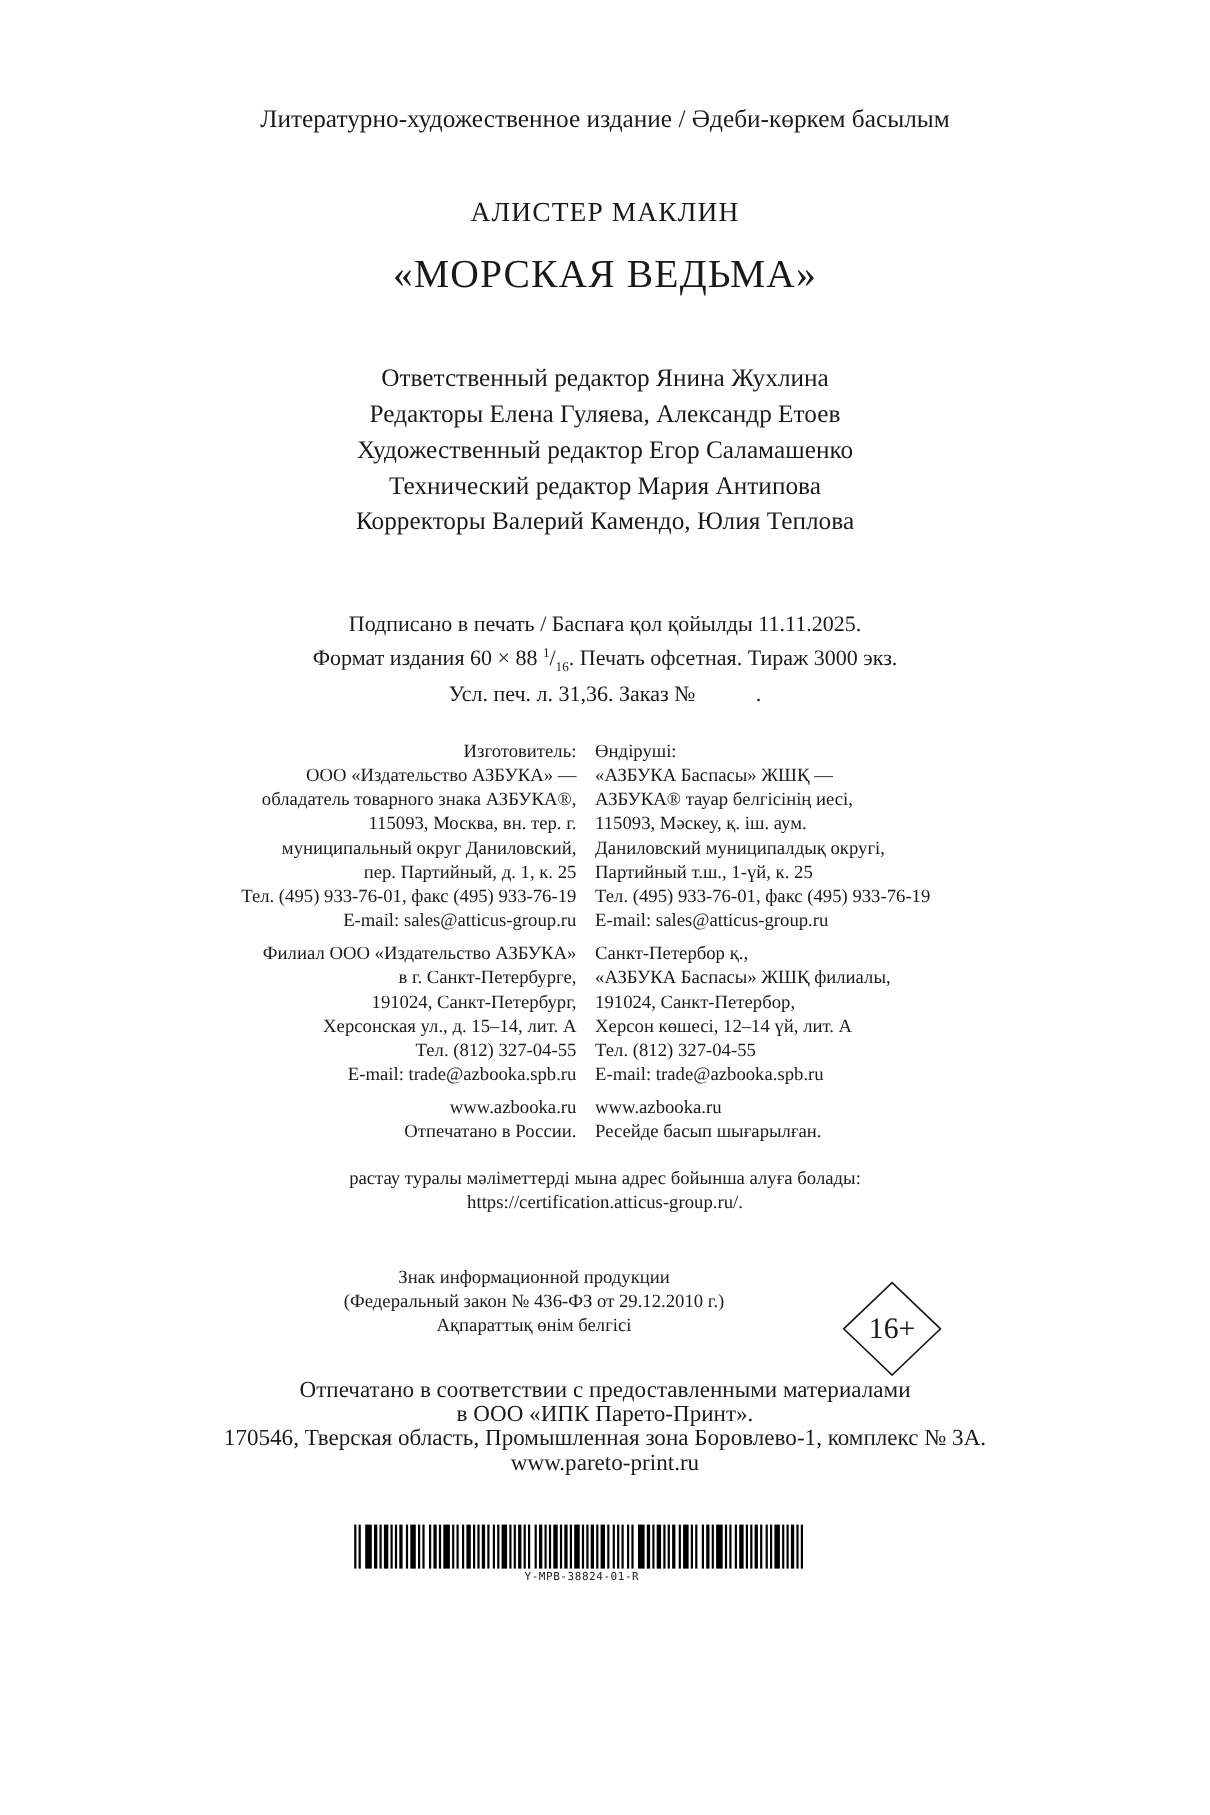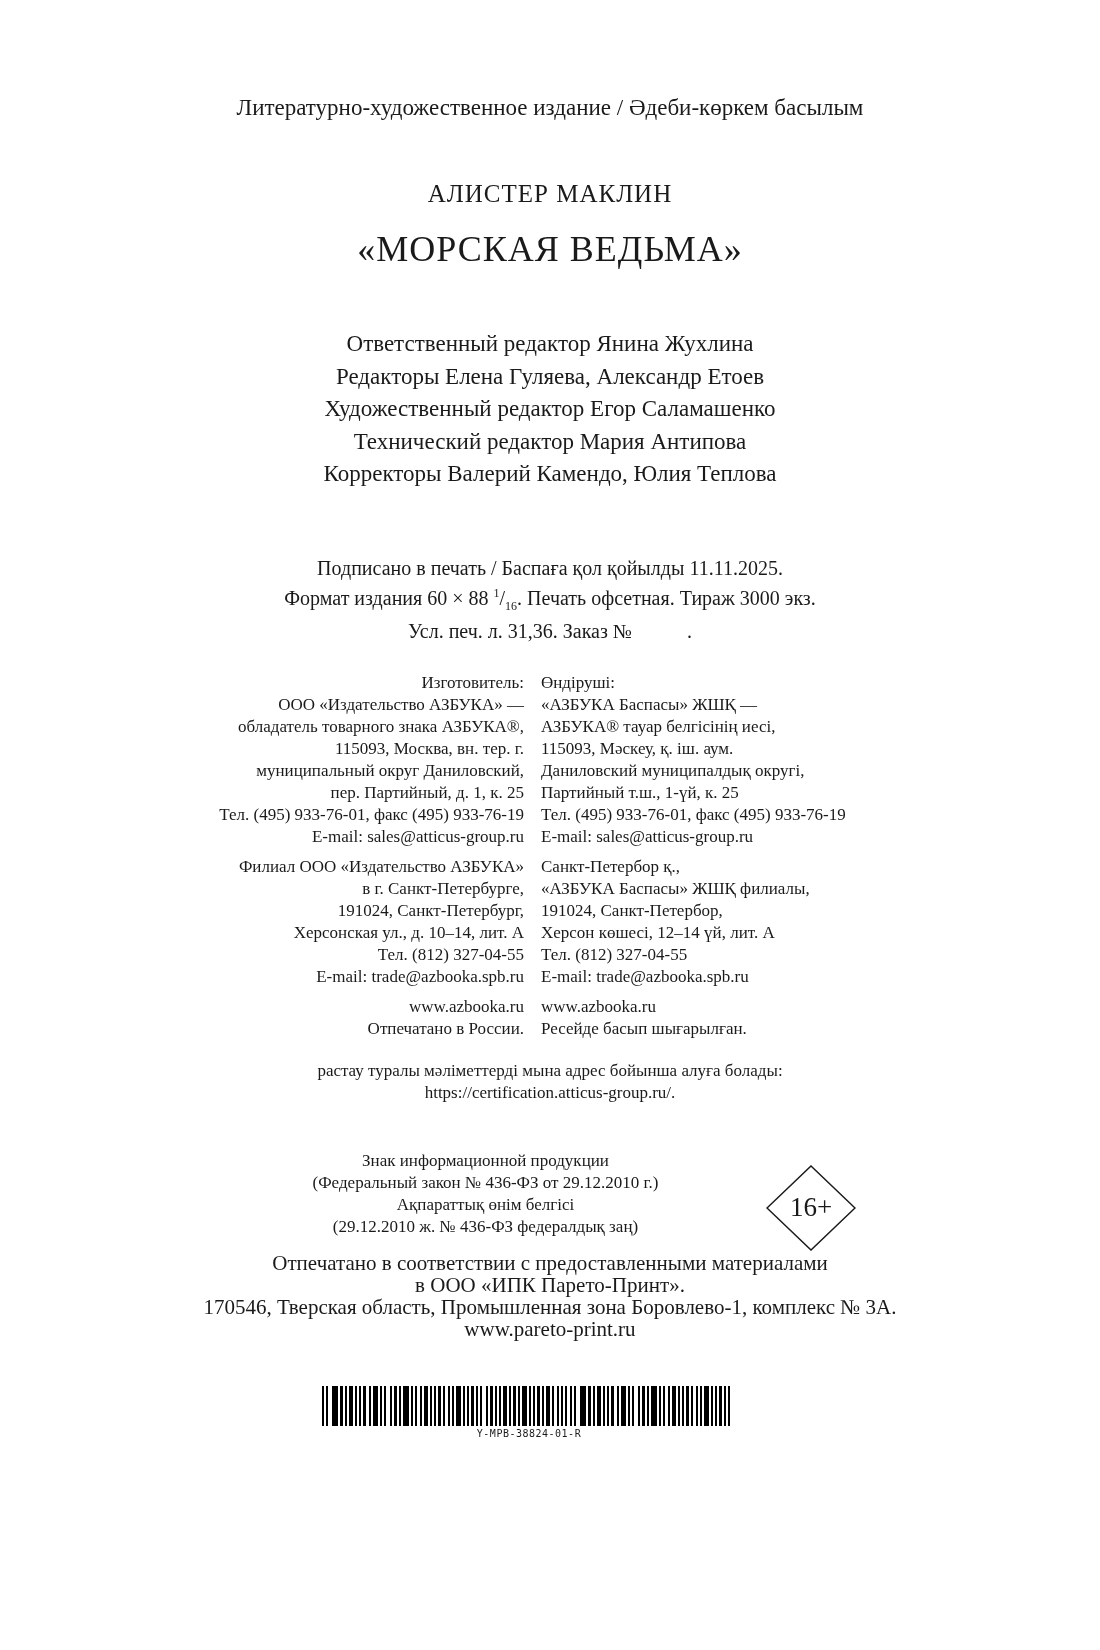--- a/index.html
+++ b/index.html
@@ -101,21 +101,21 @@
       <div>115093, Москва, вн. тер. г.</div>
       <div>муниципальный округ Даниловский,</div>
       <div>пер. Партийный, д. 1, к. 25</div>
       <div>Тел. (495) 933-76-01, факс (495) 933-76-19</div>
       <div>E-mail: sales@atticus-group.ru</div>
     </div>
     <div class="block">
       <div>Филиал ООО «Издательство АЗБУКА»</div>
       <div>в г. Санкт-Петербурге,</div>
       <div>191024, Санкт-Петербург,</div>
-      <div>Херсонская ул., д. 10–14, лит. А</div>
+      <div>Херсонская ул., д. 15–14, лит. А</div>
       <div>Тел. (812) 327-04-55</div>
       <div>E-mail: trade@azbooka.spb.ru</div>
     </div>
     <div class="block-last">
       <div>www.azbooka.ru</div>
       <div>Отпечатано в России.</div>
     </div>
   </div>
 
   <div class="col-right">
@@ -146,21 +146,20 @@
 
 <div class="tech-reg">
   <div>растау туралы мәліметтерді мына адрес бойынша алуға болады:</div>
   <div>https://certification.atticus-group.ru/.</div>
 </div>
 
 <div class="info-sign">
   <div>Знак информационной продукции</div>
   <div>(Федеральный закон №  436-ФЗ от 29.12.2010 г.)</div>
   <div>Ақпараттық өнім белгісі</div>
-  <div>(29.12.2010 ж. № 436-ФЗ федералдық заң)</div>
 </div>
 
 <div class="age-badge">
   <svg width="90" height="86" viewBox="0 0 90 86">
     <polygon points="45,1 89,43 45,85 1,43" fill="none" stroke="#1a1a1a" stroke-width="1.5"></polygon>
   </svg>
   <span>16+</span>
 </div>
 
 <div class="printer">

